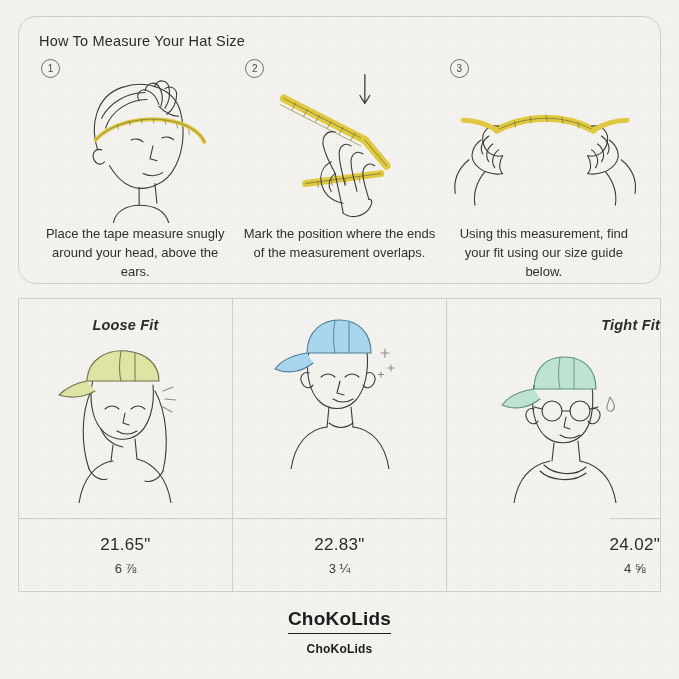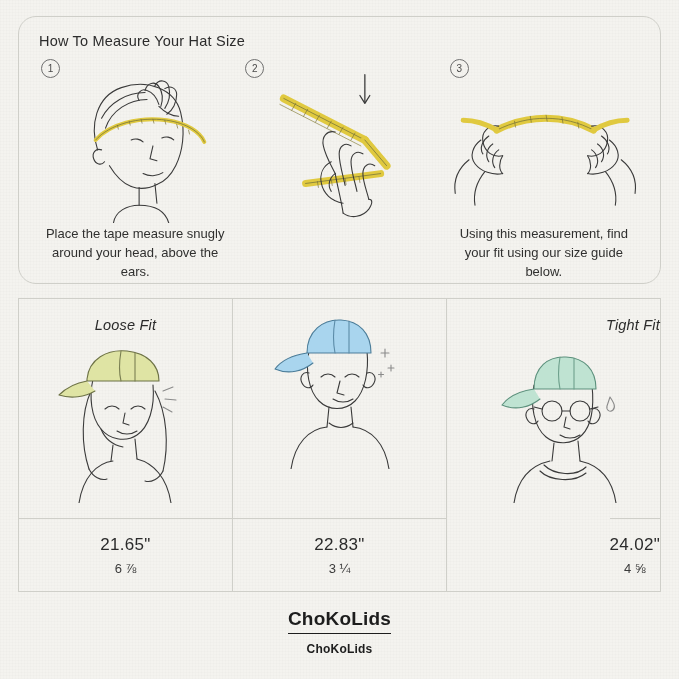--- a/index.html
+++ b/index.html
@@ -97,21 +97,21 @@
   }
   .fit-col {
     flex: 1 1 0;
     display: flex;
     flex-direction: column;
     border-right: 1px solid #cfcfc9;
   }
   .fit-col:last-child { border-right: none; align-items: flex-end; }
   .fit-title {
     font-style: italic;
-    font-weight: normal;
+    font-weight: bold;
     font-size: 14.5px;
     text-align: center;
     padding: 18px 0 0 0;
     letter-spacing: .2px;
   }
   .fit-art {
     flex: 1 1 auto;
     display: flex;
     align-items: flex-start;
     justify-content: center;
@@ -251,20 +251,21 @@
             <path d="M96 120 C98 132 102 146 104 160"></path>
             <path d="M112 92 C106 88 100 92 100 100 C100 110 104 122 106 132"></path>
             <path d="M124 100 C118 96 112 100 112 108 C112 118 116 128 118 138"></path>
             <path d="M136 112 C130 108 124 112 124 120 C124 128 128 138 130 146"></path>
             <path d="M104 160 C112 166 124 164 130 156 C134 150 134 146 130 146"></path>
             <path d="M92 108 C84 112 80 120 82 130 C84 140 92 148 104 150"></path>
 
             <path d="M96 120 C90 124 88 132 92 138"></path>
           </g>
         </svg>
+        <div class="step-caption">Mark the position where the ends of the measurement overlaps.</div>
       </div>
 
       <div class="step">
         <div class="step-num">3</div>
         <svg class="step-art" viewBox="0 0 200 170">
           <g fill="none" stroke="#3a3a3a" stroke-width="1.1" stroke-linecap="round" stroke-linejoin="round">
 
             <path d="M52 76 C84 60 120 60 150 76" stroke="#e0c93f" stroke-width="7"></path>
             <path d="M52 76 C84 60 120 60 150 76" stroke="#6a6a3a" stroke-width="0.7"></path>
             <g stroke="#7a7338" stroke-width="0.7">

